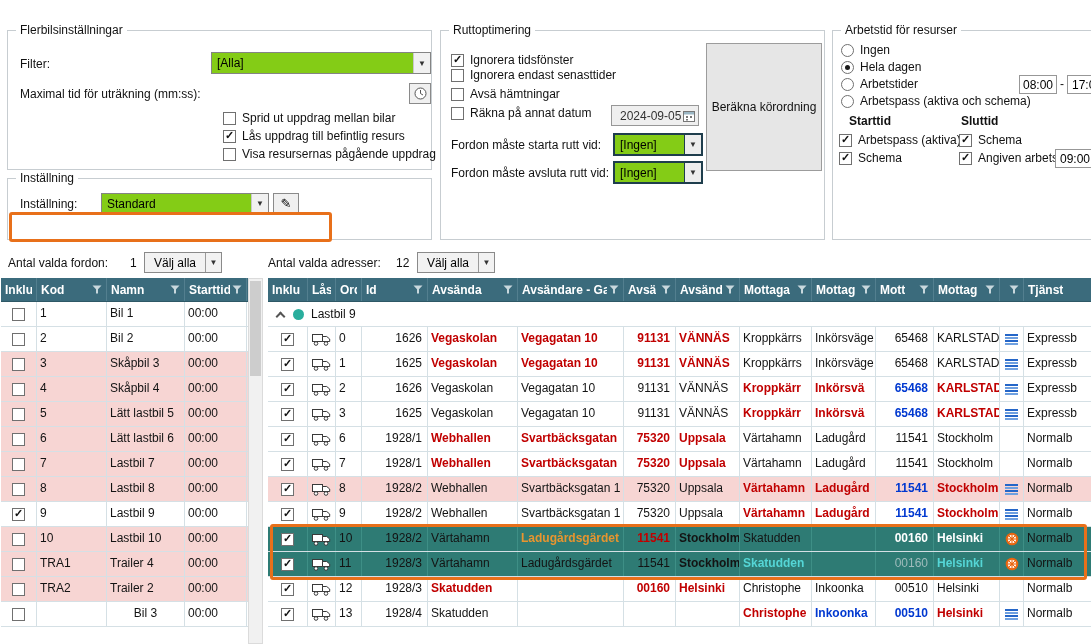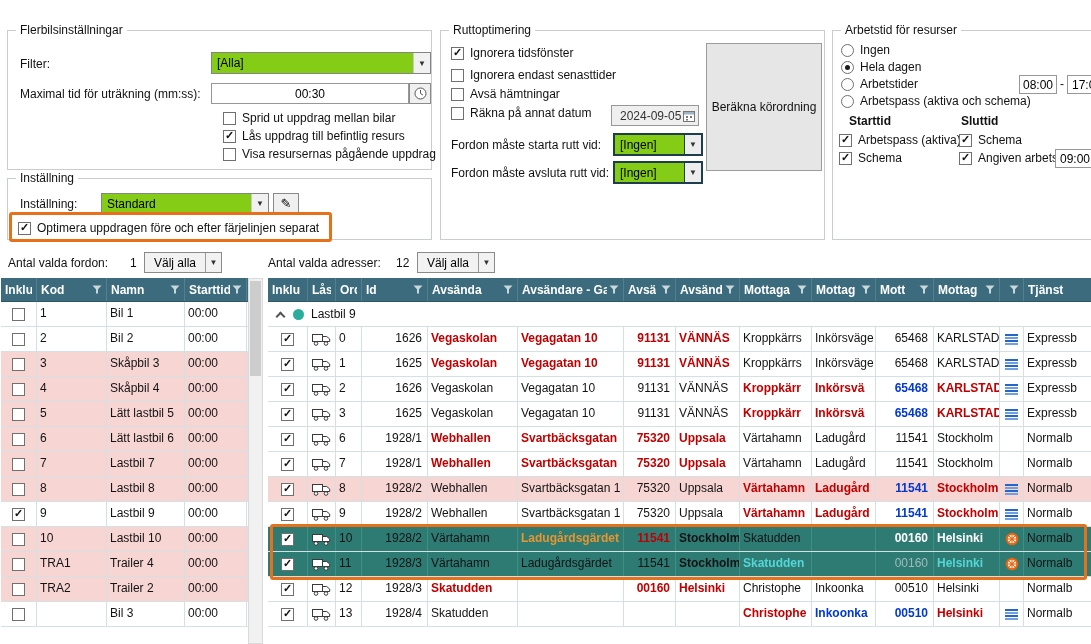--- a/index.html
+++ b/index.html
@@ -71,23 +71,20 @@
 
 
   <div class="grp" style="left:7px;top:30px;width:425px;height:140px">
     <span class="grp-label">Flerbilsinställningar</span>
     <span class="lbl" style="left:12px;top:26px">Filter:</span>
     <div class="combo" style="left:203px;top:21px;width:220px;height:22px">
       <span class="combo-text">[Alla]</span>
       <span class="combo-arrow">▼</span>
     </div>
     <span class="lbl" style="left:12px;top:56px">Maximal tid för uträkning (mm:ss):</span>
-    <div class="field center" style="left:203px;top:52px;width:198px;height:21px">
-      <span>00:30</span>
-    </div>
     <div class="toolbtn" style="left:401px;top:52px;width:22px;height:21px">
       <span class="rowicon">
           <svg width="13" height="13" viewBox="0 0 13 13">
             <circle cx="6.5" cy="6.5" r="5.5" fill="#fff" stroke="#555"></circle>
             <path d="M6.5 3v3.5l2.5 1.5" stroke="#555" fill="none"></path>
           </svg>
         </span>
     </div>
     <div class="cbrow" style="left:215px;top:80px">
       <span class="cb"></span>
@@ -106,29 +103,25 @@
   <div class="grp" style="left:7px;top:178px;width:425px;height:62px">
     <span class="grp-label">Inställning</span>
     <span class="lbl" style="left:12px;top:18px">Inställning:</span>
     <div class="combo" style="left:93px;top:14px;width:168px;height:21px">
       <span class="combo-text">Standard</span>
       <span class="combo-arrow">▼</span>
     </div>
     <div class="toolbtn" style="left:265px;top:14px;width:26px;height:21px">
       <span style="font-size:13px">✎</span>
     </div>
-    <div class="cbrow" style="left:10px;top:42px">
-      <span class="cb on"></span>
-      <span>Optimera uppdragen före och efter färjelinjen separat</span>
-    </div>
   </div>
 
   <div class="grp" style="left:440px;top:30px;width:385px;height:210px">
     <span class="grp-label">Ruttoptimering</span>
-    <div class="cbrow" style="left:10px;top:15px">
+    <div class="cbrow" style="left:10px;top:22px">
       <span class="cb on"></span>
       <span>Ignorera tidsfönster</span>
     </div>
     <div class="cbrow" style="left:10px;top:37px">
       <span class="cb"></span>
       <span>Ignorera endast senasttider</span>
     </div>
     <div class="cbrow" style="left:10px;top:56px">
       <span class="cb"></span>
       <span>Avsä hämtningar</span>
@@ -345,21 +338,21 @@
         </div>
         <div class="tcell" style="width: 70px;">TRA2</div>
         <div class="tcell" style="width: 78px;">Trailer 2</div>
         <div class="tcell" style="width: 62px;">00:00</div>
       </div>
       <div class="trow">
         <div class="tcell center" style="width: 36px;">
           <span class="cb"></span>
         </div>
         <div class="tcell" style="width: 70px;"></div>
-        <div class="tcell" style="width: 78px;">Bil 3</div>
+        <div class="tcell" style="width: 78px; text-align: center;">Bil 3</div>
         <div class="tcell" style="width: 62px;">00:00</div>
       </div>
     </div>
   <div class="vscroll" style="left:248px;top:278px;width:15px;height:366px">
     <div class="vthumb"></div>
   </div>
   <div id="right-table" class="tablebox" style="left:268px;top:278px;width:852px;height:366px">
       <div class="trow thead">
         <div class="hcell" style="width: 40px;">
           <span class="hlabel">Inklu</span>

